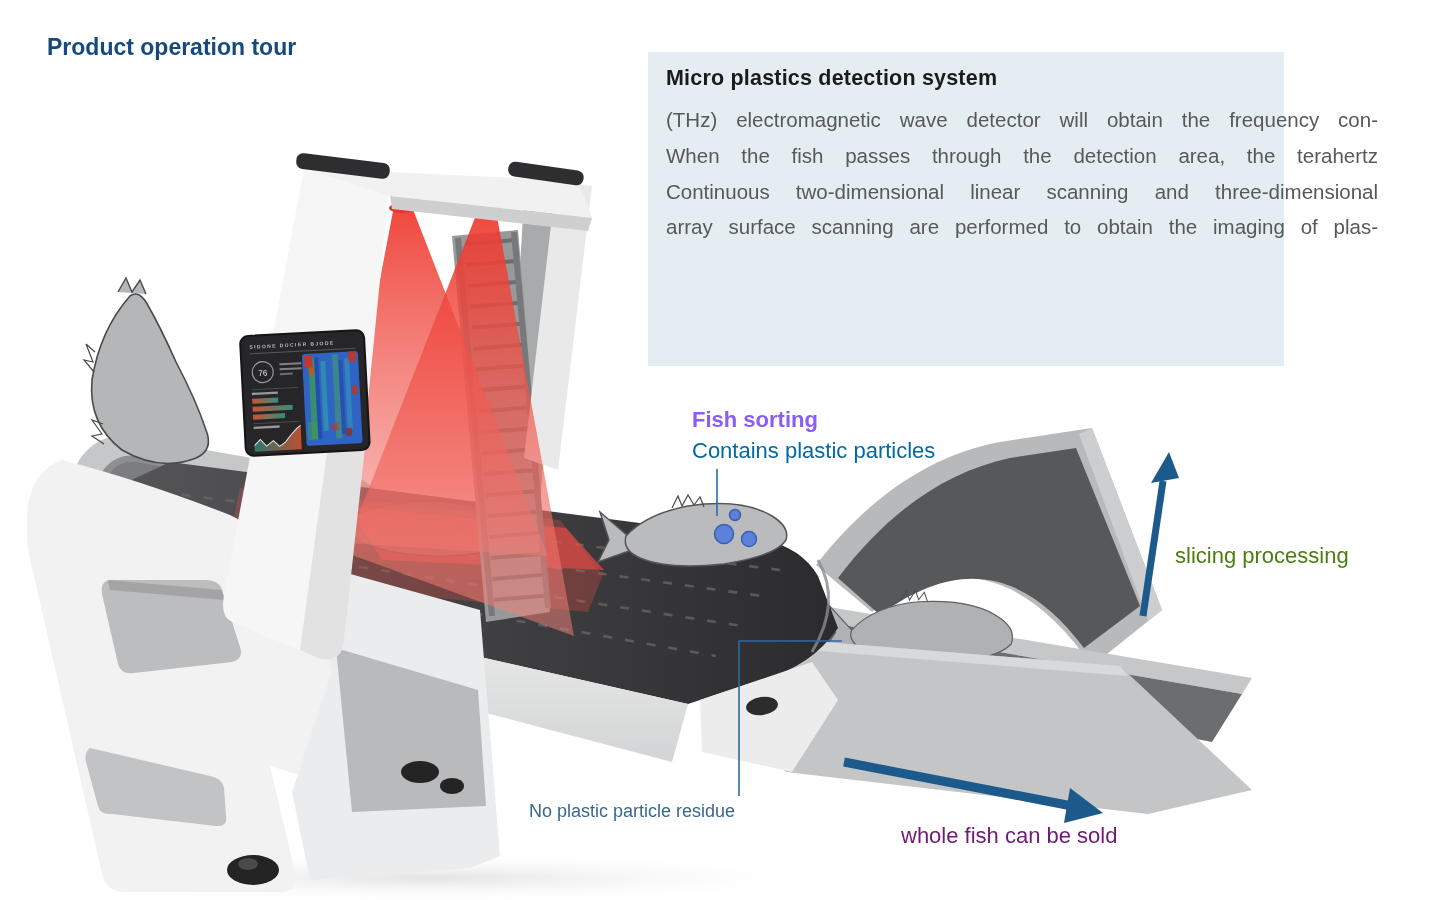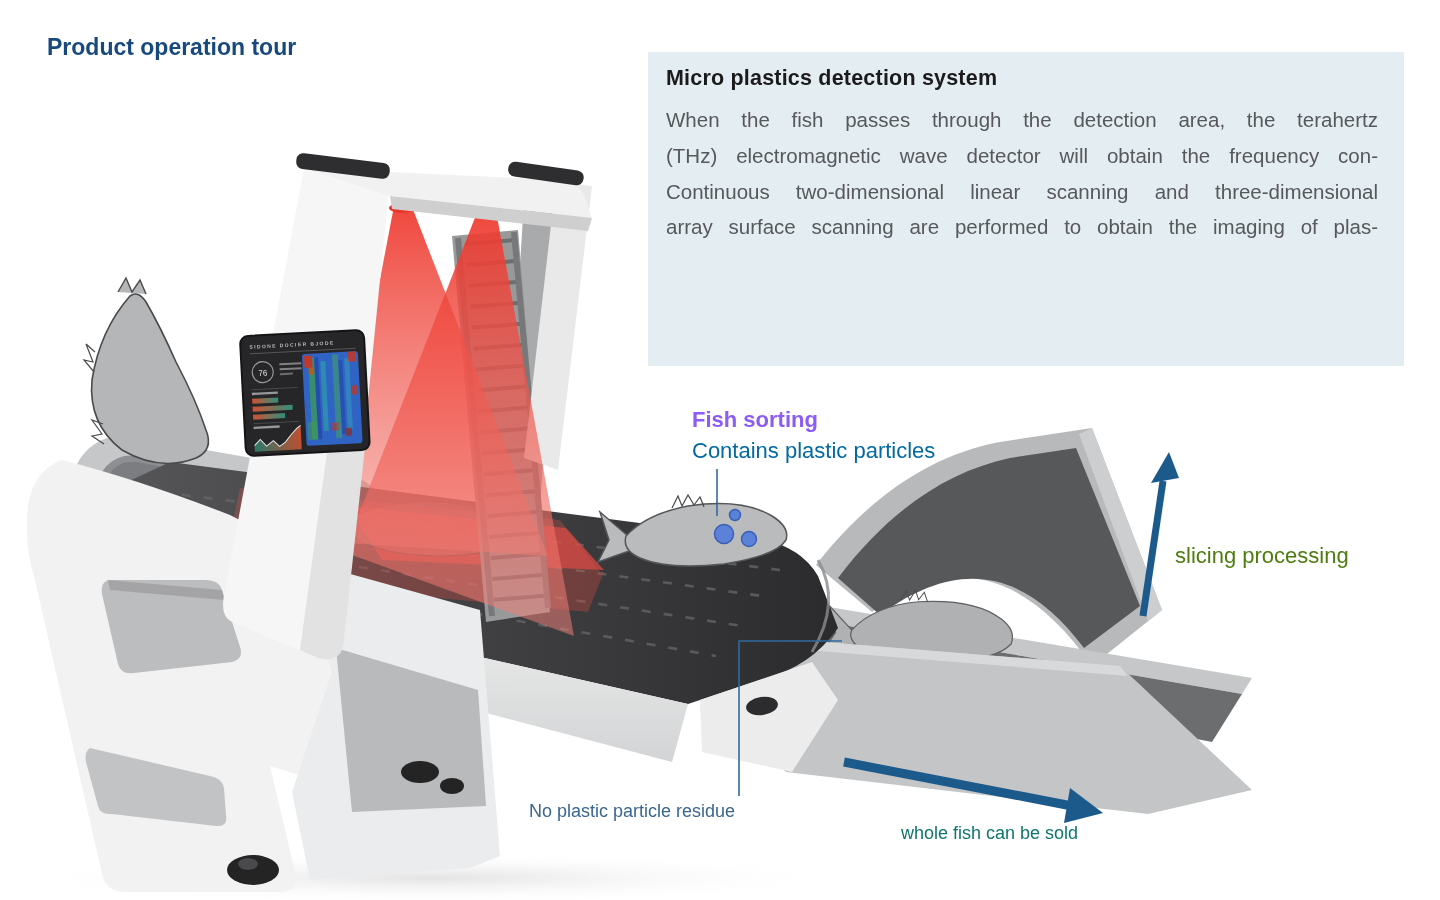--- a/index.html
+++ b/index.html
@@ -2,32 +2,32 @@
 <html><head>
 <meta charset="utf-8">
 <style>
   html,body{margin:0;padding:0;background:#ffffff;}
   body{width:1440px;height:900px;position:relative;overflow:hidden;
        font-family:"Liberation Sans","DejaVu Sans",sans-serif;}
   .abs{position:absolute;}
   #stage{width:1440px;height:900px;position:relative;}
   #machine-svg{position:absolute;left:0;top:0;z-index:1;}
   #page-title{left:47px;top:34px;font-size:23px;font-weight:bold;color:#17497d;z-index:3;}
-  #info-box{left:648px;top:52px;width:756px;height:314px;background:#e4eef2;z-index:2;
+  #info-box{left:648px;top:52px;width:636px;height:314px;background:#e4eef2;z-index:2;
             box-sizing:border-box;padding:14px 22px 18px 18px;}
   #info-heading{font-size:21.5px;font-weight:bold;color:#1b1b1d;letter-spacing:.2px;}
   #info-body{margin-top:11px;width:712px;color:#56585b;font-size:20.5px;line-height:35.8px;}
   .tline{text-align:justify;text-align-last:justify;white-space:normal;}
   .tline.last{text-align-last:left;}
   .lbl{z-index:3;white-space:nowrap;}
   #lbl-fish-sorting{left:692px;top:407px;font-size:22px;font-weight:bold;color:#8b5cf6;}
   #lbl-contains{left:692px;top:438px;font-size:22px;color:#0369a1;}
   #lbl-slicing{left:1175px;top:543px;font-size:22px;color:#4d7c0f;}
   #lbl-no-plastic{left:529px;top:801px;font-size:18px;color:#3a678f;}
-  #lbl-whole-fish{left:901px;top:823px;font-size:18px;color:#0f766e;}
+  #lbl-whole-fish{left:901px;top:823px;font-size:22px;color:#701a75;}
 </style>
 </head>
 <body>
 
 <div id="stage">
 
 <svg id="machine-svg" width="1440" height="900" viewBox="0 0 1440 900">
   <defs>
     <linearGradient id="gBeam" x1="0" y1="0" x2="0" y2="1">
       <stop offset="0" stop-color="#ee372c" stop-opacity=".92"></stop>
@@ -218,22 +218,22 @@
       <polygon points="1103,813 1070,788 1064,823" fill="#1d5a8c"></polygon>
     </g>
   </g>
 </svg>
 
   <div class="abs" id="page-title">Product operation tour</div>
 
   <div class="abs" id="info-box">
     <div id="info-heading">Micro plastics detection system</div>
     <div id="info-body">
+      <div class="tline">(THz) electromagnetic wave detector will obtain the frequency con-</div>
       <div class="tline">When the fish passes through the detection area, the terahertz</div>
-      <div class="tline">(THz) electromagnetic wave detector will obtain the frequency con-</div>
       <div class="tline">Continuous two-dimensional linear scanning and three-dimensional</div>
       <div class="tline">array surface scanning are performed to obtain the imaging of plas-</div>
     </div>
   </div>
 
   <div class="abs lbl" id="lbl-fish-sorting">Fish sorting</div>
   <div class="abs lbl" id="lbl-contains">Contains plastic particles</div>
   <div class="abs lbl" id="lbl-slicing">slicing processing</div>
   <div class="abs lbl" id="lbl-no-plastic">No plastic particle residue</div>
   <div class="abs lbl" id="lbl-whole-fish">whole fish can be sold</div>

